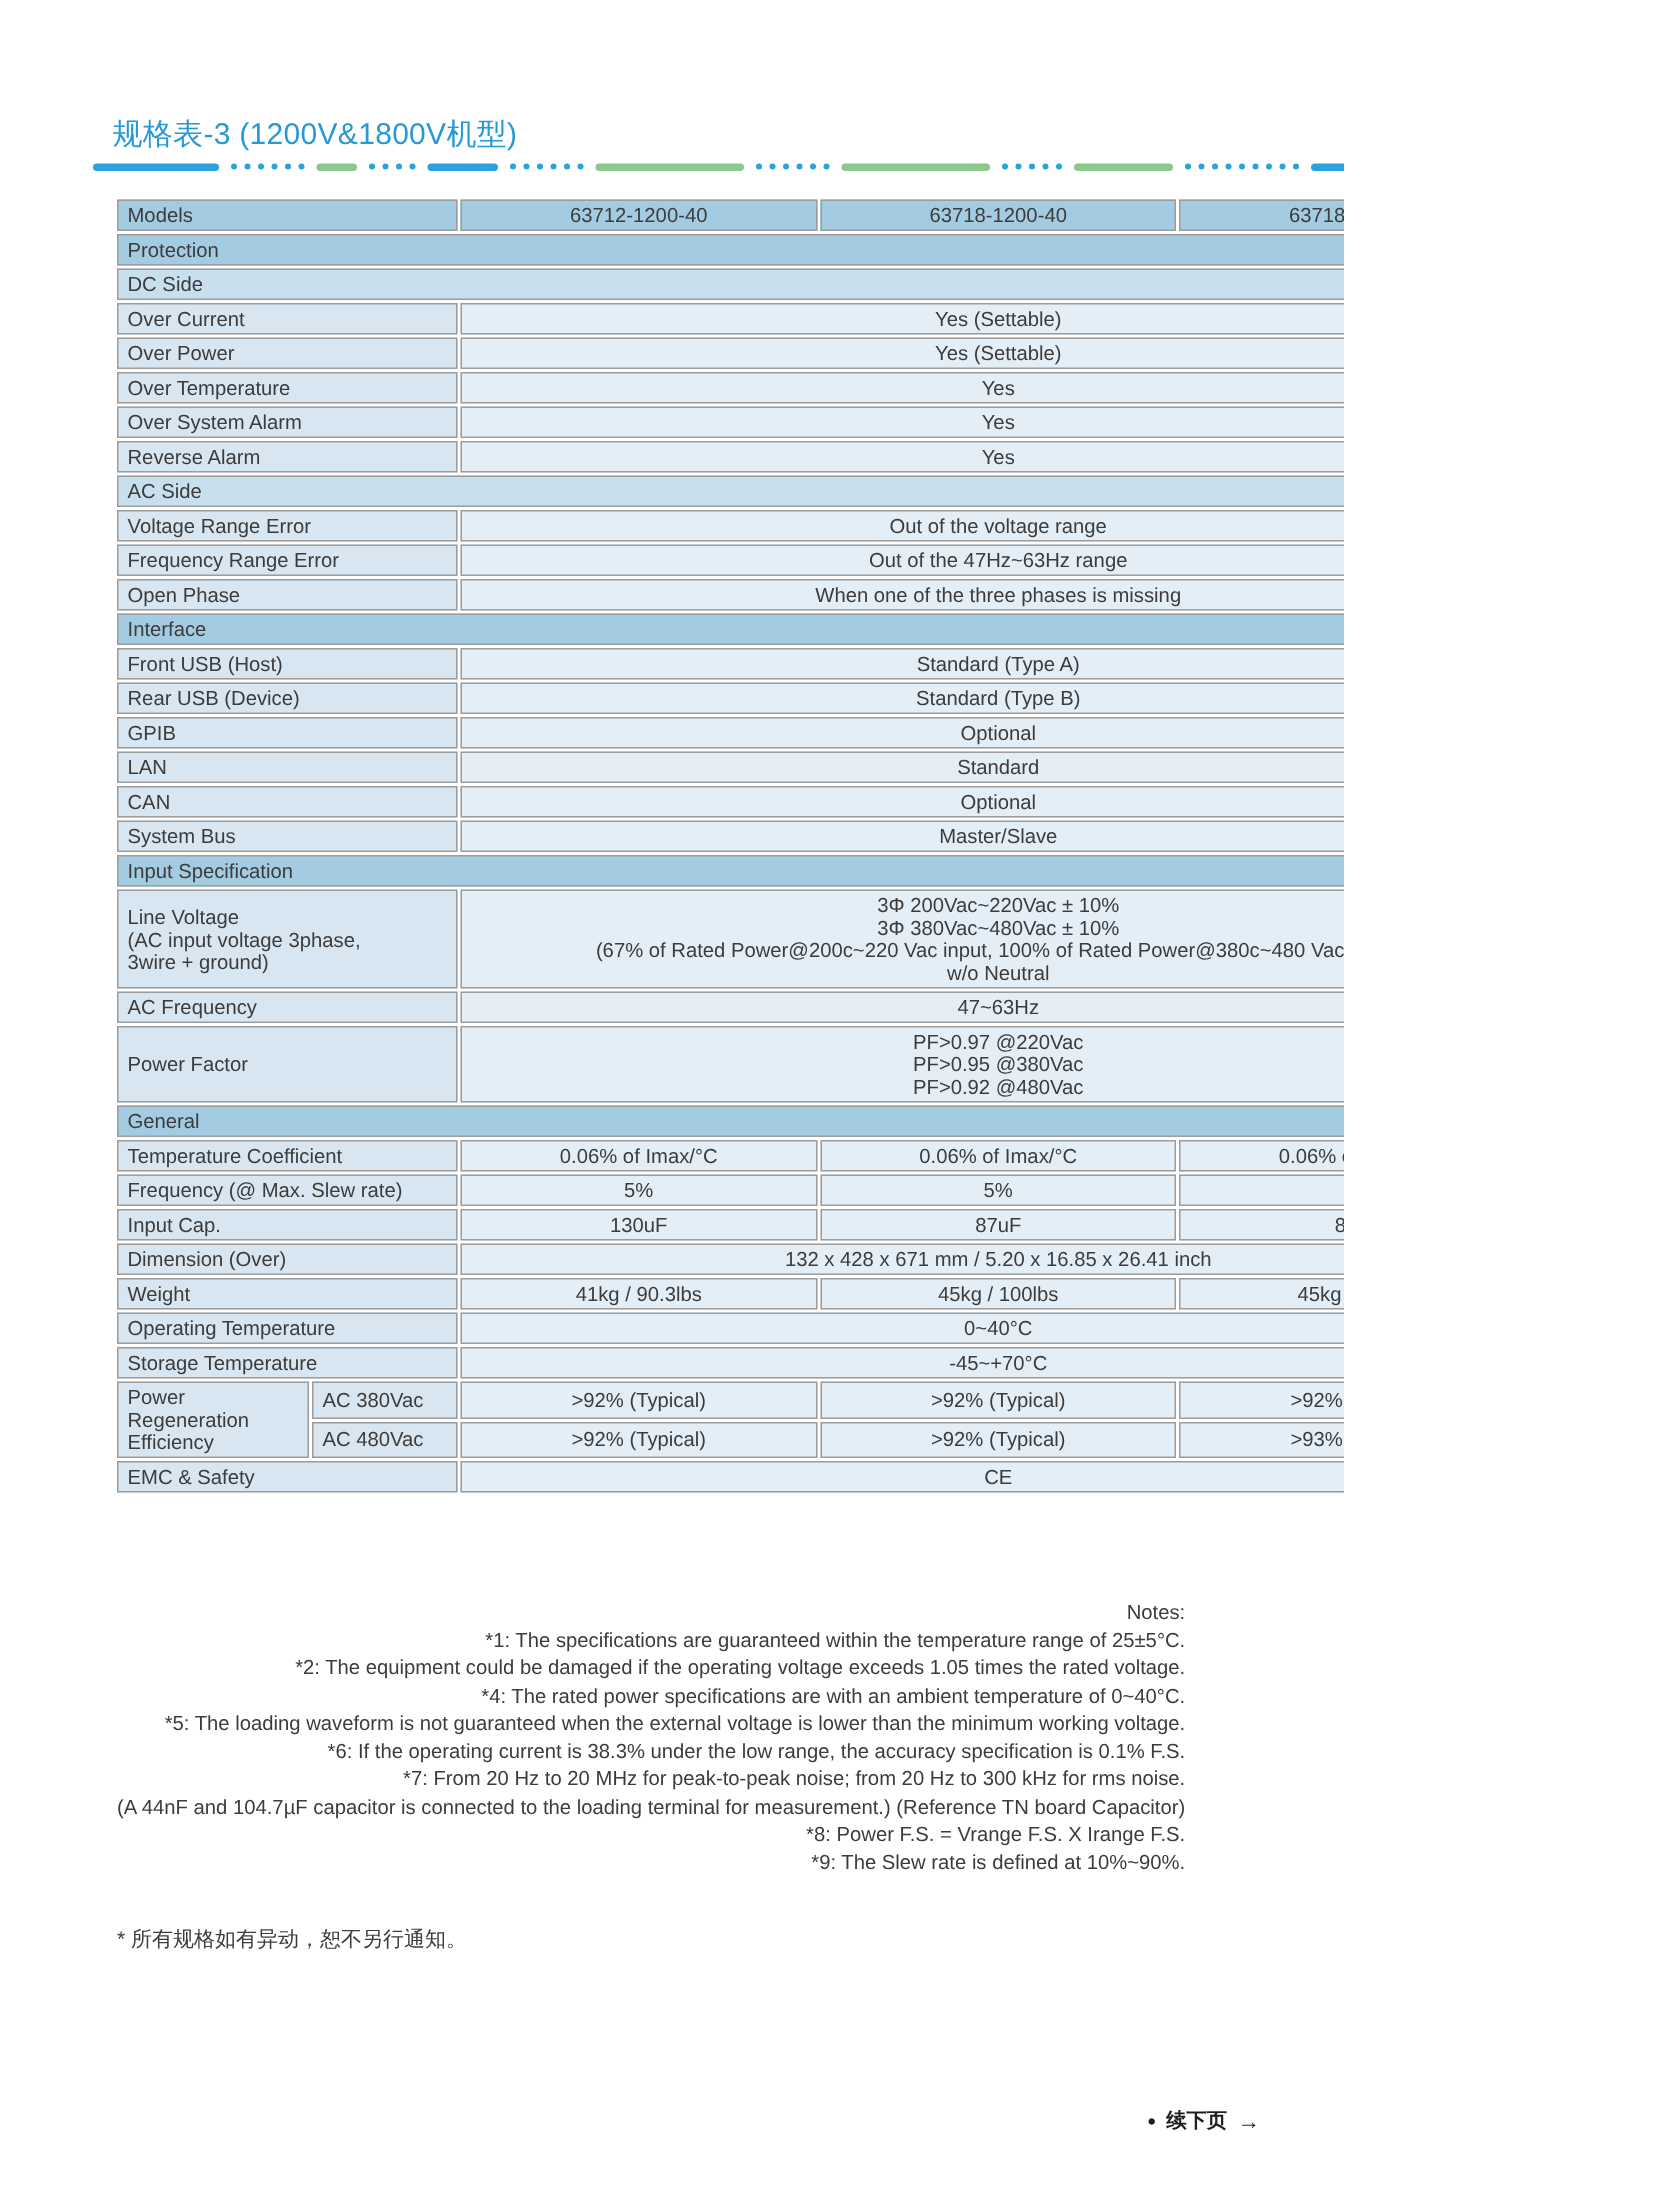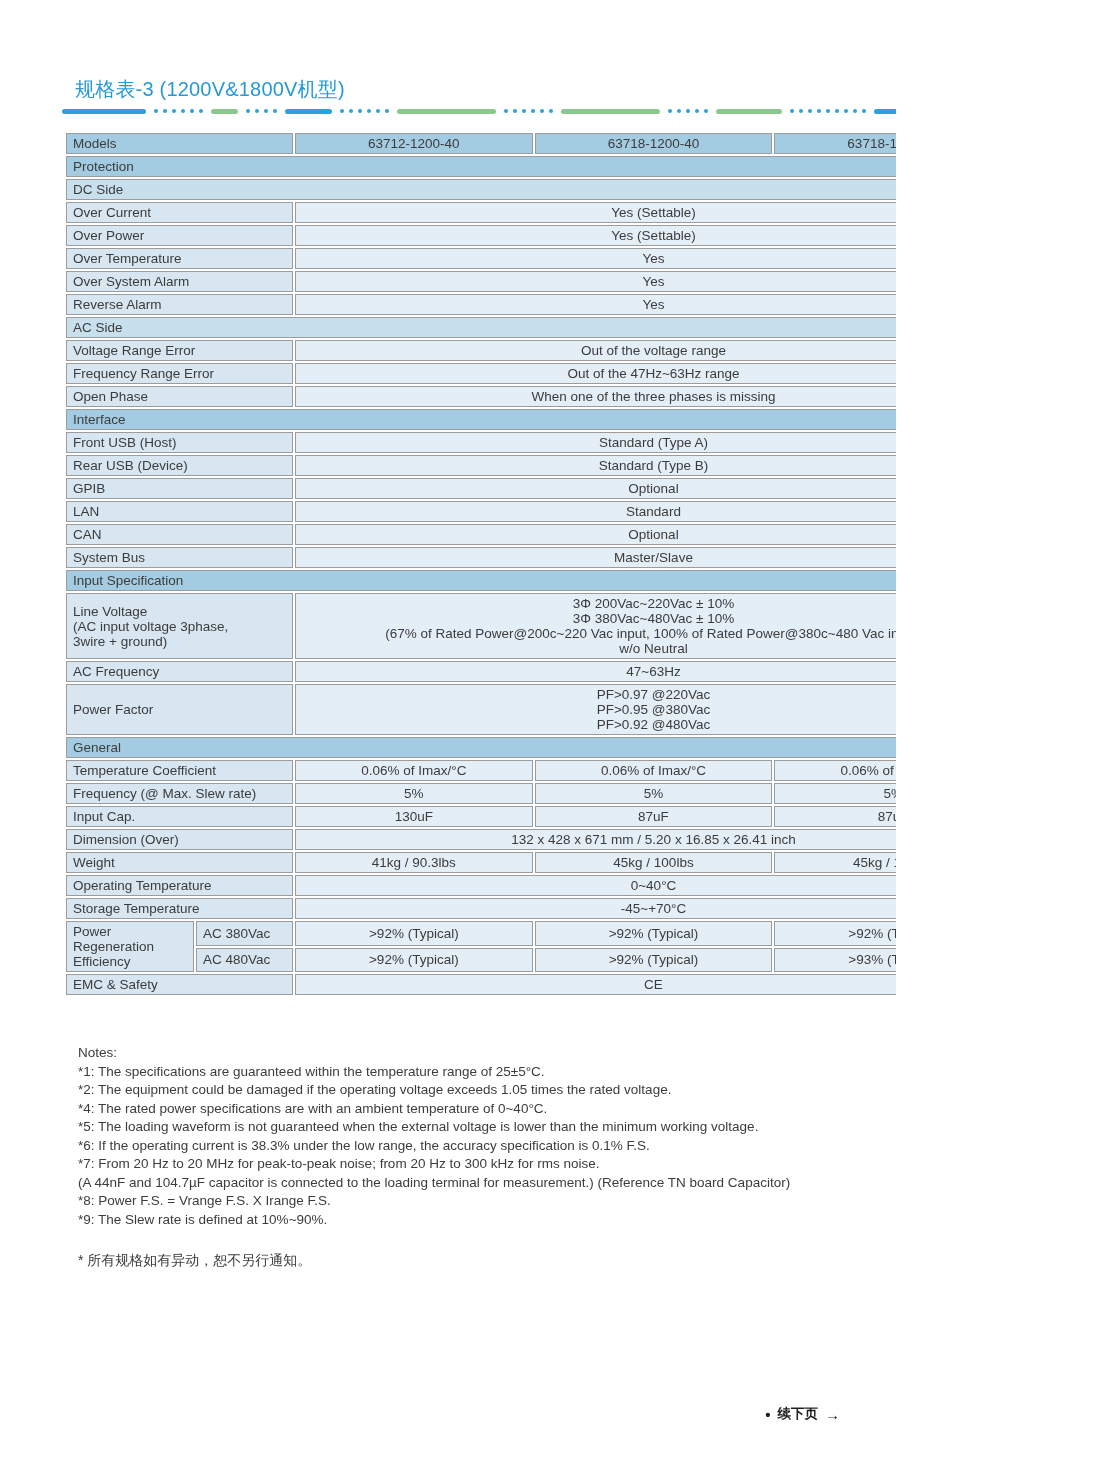--- a/index.html
+++ b/index.html
@@ -13,34 +13,34 @@
 
   .page-title{position:absolute;left:75px;top:76px;font-size:20px;color:var(--title);letter-spacing:0.2px;}
 
   .divider{position:absolute;left:62px;top:108px;width:880px;height:6px;display:flex;align-items:center;gap:8px;}
   .seg{height:5px;border-radius:3px;flex:0 0 auto;}
   .seg.b{background:var(--divider-blue);}
   .seg.g{background:var(--divider-green);}
   .dots{display:flex;gap:5px;flex:0 0 auto;align-items:center;}
   .dot{width:4px;height:4px;border-radius:50%;background:var(--divider-blue);}
 
-  table.spec{position:absolute;left:64px;top:131px;width:950px;table-layout:fixed;
+  table.spec{position:absolute;left:76px;top:131px;width:950px;table-layout:fixed;
     border-collapse:separate;border-spacing:2px;font-size:13.5px;color:var(--text);}
   table.spec td{border:1px solid var(--border);padding:2px 6px;line-height:15px;
     white-space:pre-line;overflow:hidden;vertical-align:middle;}
   td.label{background:var(--label-bg);text-align:left;}
   td.value{background:var(--value-bg);text-align:center;}
   td.section{background:var(--section-bg);text-align:left;}
   td.subsection{background:var(--subsection-bg);text-align:left;}
   td.model{background:var(--section-bg);text-align:center;}
 
-  .notes{position:absolute;left:78px;top:1044px;font-size:13.5px;color:var(--text);line-height:18.5px;}
+  .notes{position:absolute;left:78px;top:1066px;font-size:13.5px;color:var(--text);line-height:18.5px;text-align:right;}
   .notes .note-line{white-space:nowrap;}
 
-  .disclaimer{position:absolute;left:78px;top:1252px;font-size:14px;color:var(--text);}
+  .disclaimer{position:absolute;left:78px;top:1284px;font-size:14px;color:var(--text);}
 
   .footer{position:absolute;top:1405px;right:56px;display:flex;align-items:center;gap:7px;
     font-size:13.5px;font-weight:bold;color:#1f1f1f;}
   .footer .bullet{font-size:15px;line-height:1;}
   .footer .arrow{font-size:15px;line-height:1;}
 </style>
 </head>
 <body>
 
 <div class="page">

